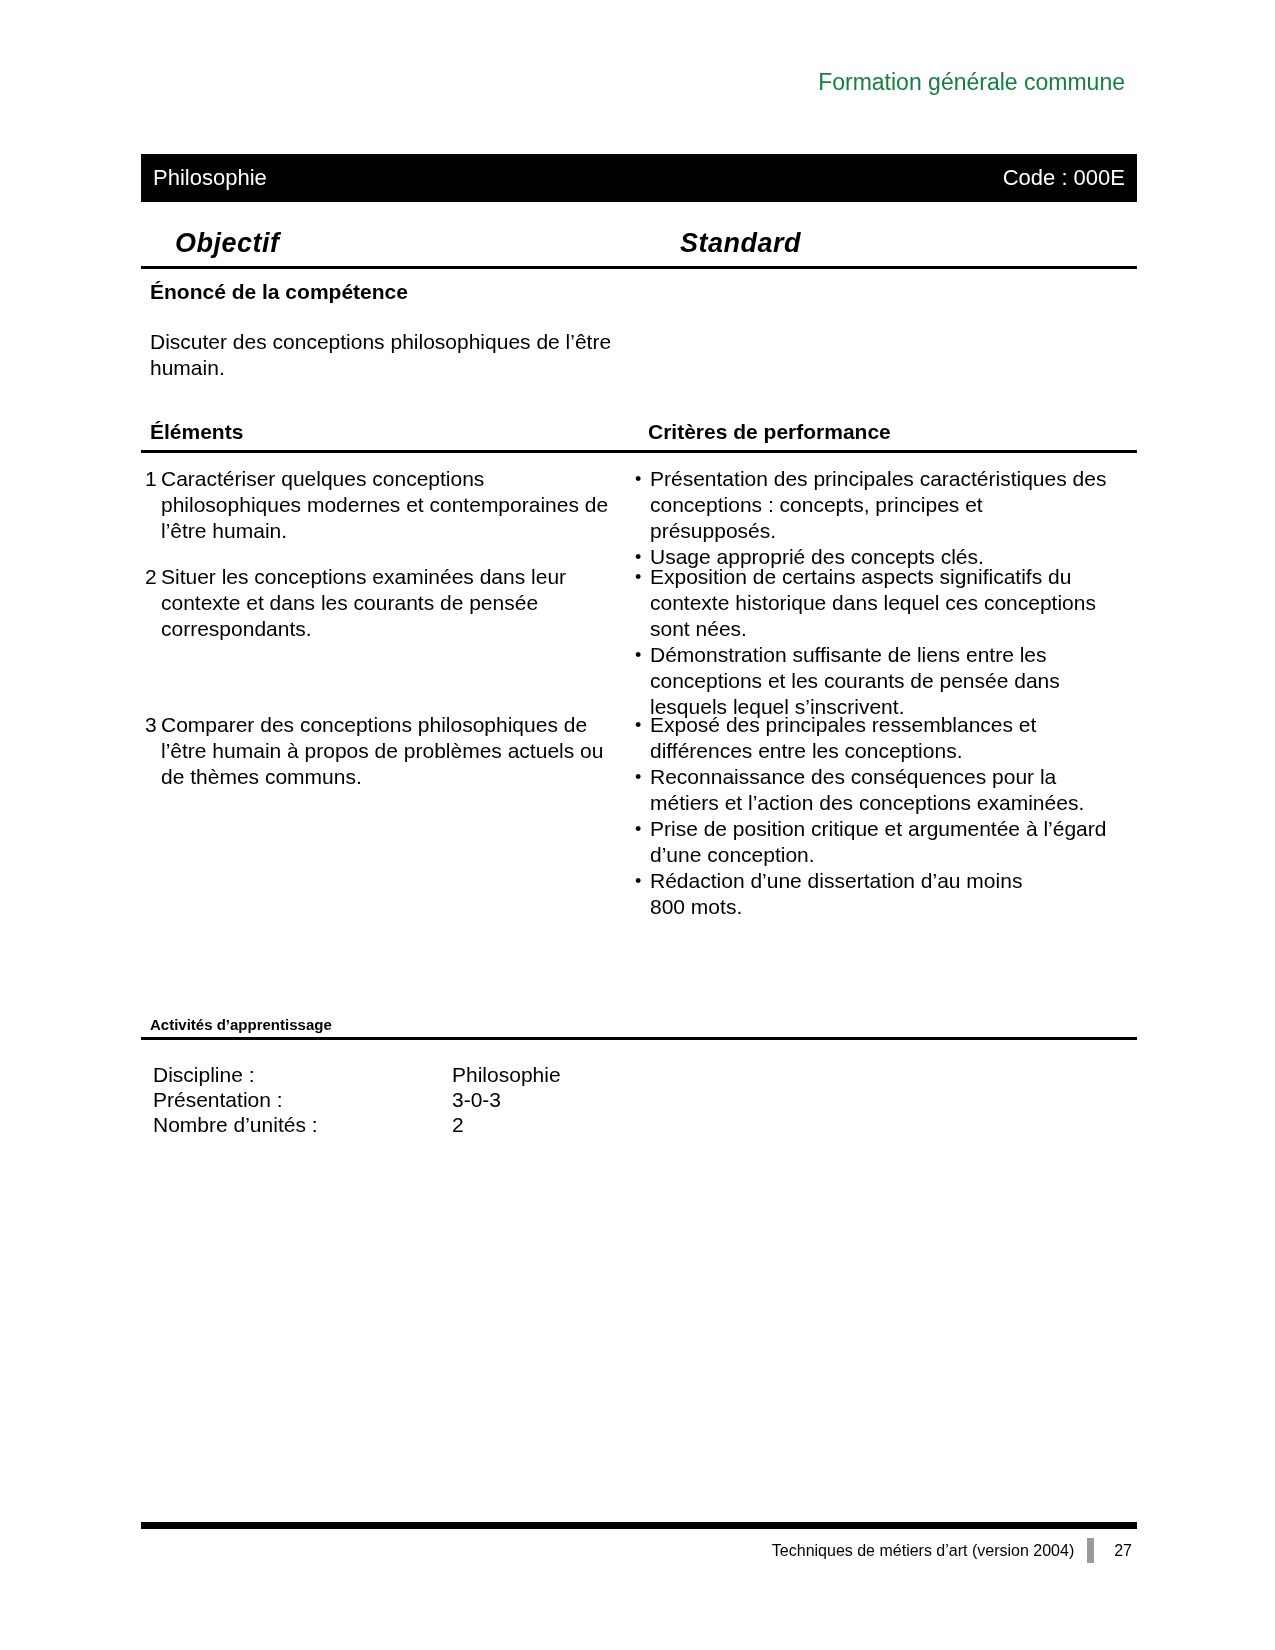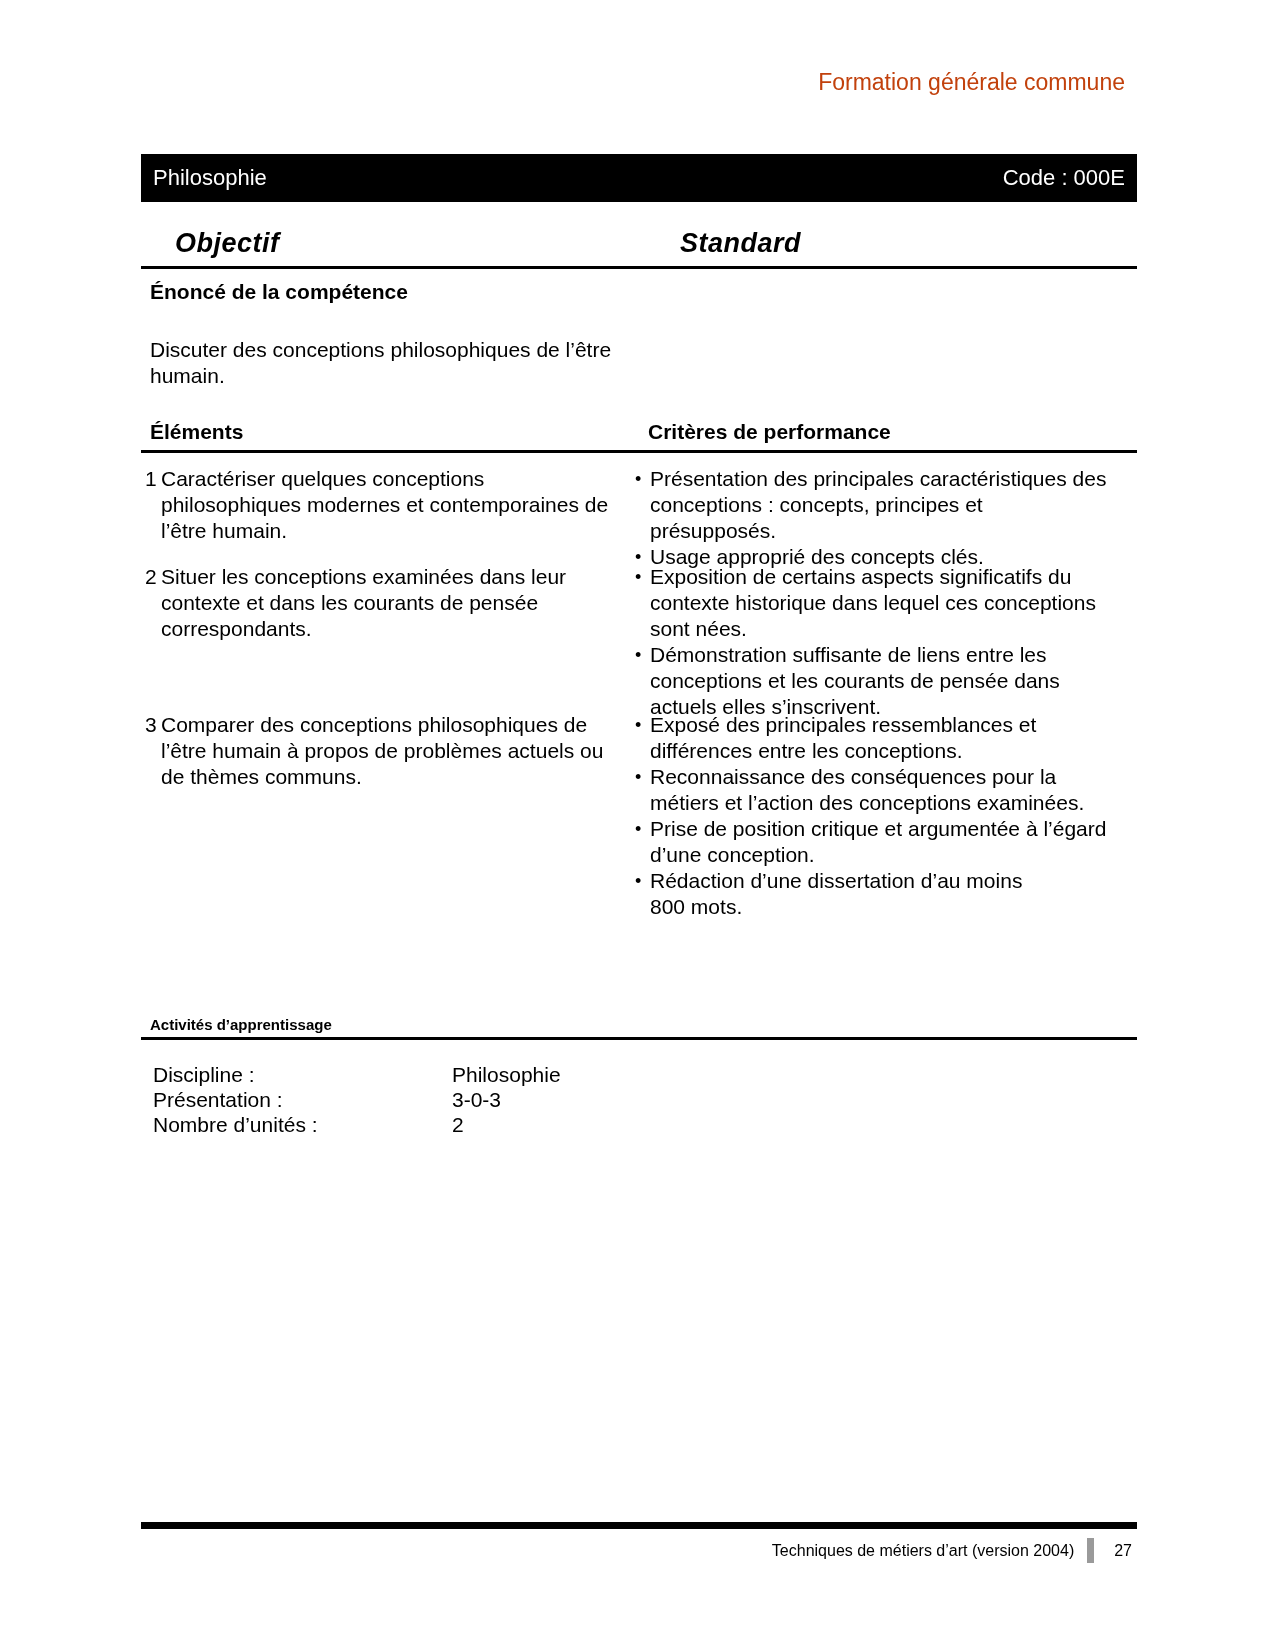--- a/index.html
+++ b/index.html
@@ -4,40 +4,40 @@
 <style>
   html,body { margin:0; padding:0; background:#e8e8e8; }
   .page {
     position:relative; width:1275px; height:1650px; margin:0 auto;
     background:#ffffff; overflow:hidden;
     font-family:"Liberation Sans","DejaVu Sans",sans-serif;
     color:#000;
   }
   .header-note {
     position:absolute; top:68px; right:150px;
-    font-size:23px; line-height:28px; color:#c2410c;
+    font-size:23px; line-height:28px; color:#15803d;
   }
   .title-bar {
     position:absolute; top:154px; left:141px; width:996px; height:48px;
     background:#000; color:#fff; display:flex; align-items:center;
     justify-content:space-between; padding:0 12px; box-sizing:border-box;
     font-size:22px;
   }
   .obj-std {
     position:absolute; top:228px; left:141px; width:996px; height:38px;
     border-bottom:3px solid #000; box-sizing:content-box;
   }
   .obj-std .h {
     position:absolute; bottom:7px;
     font-size:27px; font-weight:bold; font-style:italic; letter-spacing:0.5px;margin-left:25px;
   }
   .obj-std .h.objectif { left:9px; }
   .obj-std .h.standard { left:514px; }
   .enonce-h { position:absolute; top:280px; left:150px; font-size:21px; font-weight:bold; }
-  .enonce-p { position:absolute; top:337px; left:150px; width:480px; font-size:21px; line-height:26px; }
+  .enonce-p { position:absolute; top:329px; left:150px; width:480px; font-size:21px; line-height:26px; }
   .table-head {
     position:absolute; top:419px; left:141px; width:996px; height:31px;
     border-bottom:3px solid #000;
   }
   .table-head .h { position:absolute; bottom:6px; font-size:21px; font-weight:bold; }
   .table-head .h.elements { left:9px; }
   .table-head .h.criteres { left:507px; }
   .row {
     position:absolute; left:145px; width:1000px; display:flex;
     align-items:flex-start; font-size:21px; line-height:26px;
@@ -135,21 +135,21 @@
           <div>Exposition de certains aspects significatifs du</div>
           <div>contexte historique dans lequel ces conceptions</div>
           <div>sont nées.</div>
         </div>
       </div>
       <div class="bullet-item">
         <span class="dot">•</span>
         <div>
           <div>Démonstration suffisante de liens entre les</div>
           <div>conceptions et les courants de pensée dans</div>
-          <div>actuels elles s’inscrivent.</div>
+          <div>lesquels lequel s’inscrivent.</div>
         </div>
       </div>
     </div>
   </div>
 
   <div class="row row-3">
     <span class="num">3</span>
     <div class="left-text">
       <div>Comparer des conceptions philosophiques de</div>
       <div>l’être humain à propos de problèmes actuels ou</div>

